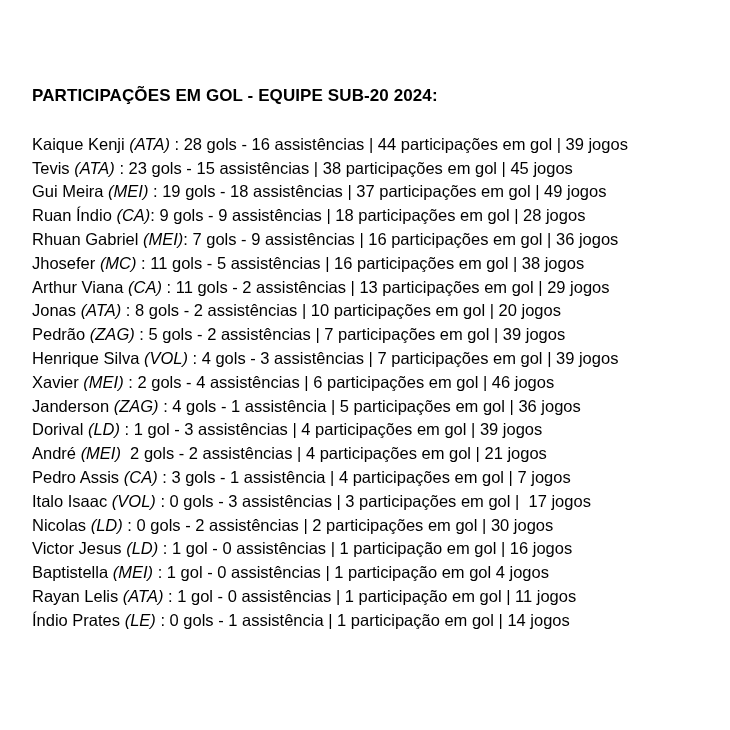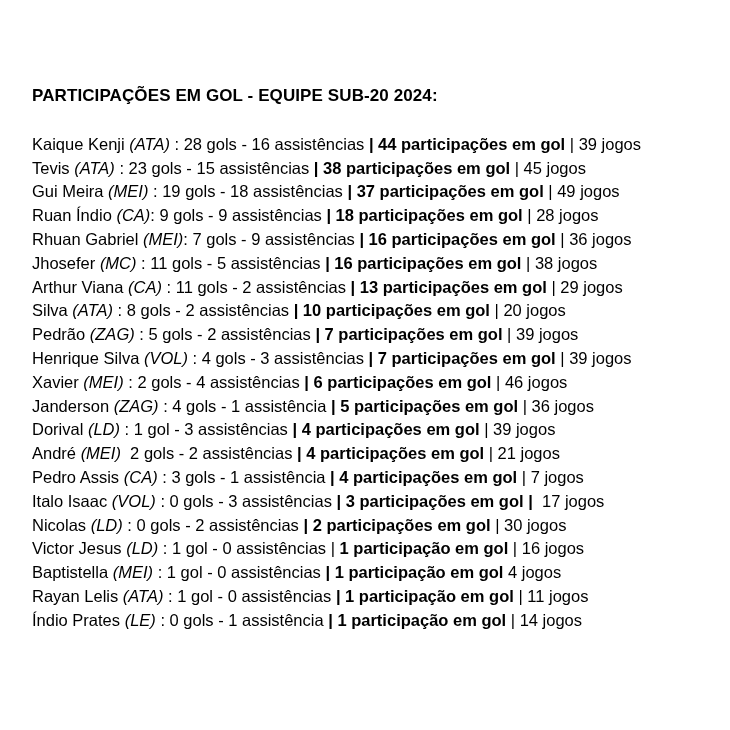--- a/index.html
+++ b/index.html
@@ -30,42 +30,42 @@
   }
   .player-list {
     margin: 0;
   }
   .line {
     font-size: 16.5px;
     line-height: 23.8px;
     white-space: pre;
   }
   .seg-r  { font-weight: 400; font-style: normal; }
-  .seg-b  { font-weight: 700; font-style: normal; }
+  .seg-b  { font-weight: 400; font-style: normal; }
   .seg-bi { font-weight: 400; font-style: italic; }
   .seg-misspelled {
     font-weight: 400;
     font-style: normal;
     border-bottom: 2px dotted #cc4125;
   }
 </style>
 </head>
 <body>
 
 <div class="doc">
   <h1 class="doc-title">PARTICIPAÇÕES EM GOL - EQUIPE SUB-20 2024:</h1>
   <div class="player-list">
       <div class="line"><span class="seg-r">Kaique Kenji </span><span class="seg-bi">(ATA)</span><span class="seg-r"> : 28 gols - 16 assistências </span><span class="seg-b">| 44 participações em gol</span><span class="seg-r"> | 39 jogos</span></div>
       <div class="line"><span class="seg-r">Tevis </span><span class="seg-bi">(ATA)</span><span class="seg-r"> : 23 gols - 15 assistências </span><span class="seg-b">| 38 participações em gol</span><span class="seg-r"> | 45 jogos</span></div>
       <div class="line"><span class="seg-r">Gui Meira </span><span class="seg-bi">(MEI)</span><span class="seg-r"> : 19 gols - 18 assistências </span><span class="seg-b">| 37 participações em gol</span><span class="seg-r"> | 49 jogos</span></div>
       <div class="line"><span class="seg-r">Ruan Índio </span><span class="seg-bi">(CA)</span><span class="seg-r">: 9 gols - 9 assistências </span><span class="seg-b">| 18 participações em gol</span><span class="seg-r"> | 28 jogos</span></div>
       <div class="line"><span class="seg-r">Rhuan Gabriel </span><span class="seg-bi">(MEI)</span><span class="seg-r">: 7 gols - 9 assistências </span><span class="seg-b">| 16 participações em gol</span><span class="seg-r"> | 36 jogos</span></div>
       <div class="line"><span class="seg-r">Jhosefer </span><span class="seg-bi">(MC)</span><span class="seg-r"> : 11 gols - 5 assistências </span><span class="seg-b">| 16 participações em gol</span><span class="seg-r"> | 38 jogos</span></div>
       <div class="line"><span class="seg-r">Arthur Viana </span><span class="seg-bi">(CA)</span><span class="seg-r"> : 11 gols - 2 assistências </span><span class="seg-b">| 13 participações em gol</span><span class="seg-r"> | 29 jogos</span></div>
-      <div class="line"><span class="seg-r">Silva </span><span class="seg-bi">(ATA)</span><span class="seg-r"> : 8 gols - 2 assistências </span><span class="seg-b">| 10 participações em gol</span><span class="seg-r"> | 20 jogos</span></div>
+      <div class="line"><span class="seg-r">Jonas </span><span class="seg-bi">(ATA)</span><span class="seg-r"> : 8 gols - 2 assistências </span><span class="seg-b">| 10 participações em gol</span><span class="seg-r"> | 20 jogos</span></div>
       <div class="line"><span class="seg-r">Pedrão </span><span class="seg-bi">(ZAG)</span><span class="seg-r"> : 5 gols - 2 assistências </span><span class="seg-b">| 7 participações em gol</span><span class="seg-r"> | 39 jogos</span></div>
       <div class="line"><span class="seg-r">Henrique Silva </span><span class="seg-bi">(VOL)</span><span class="seg-r"> : 4 gols - 3 assistências </span><span class="seg-b">| 7 participações em gol</span><span class="seg-r"> | 39 jogos</span></div>
       <div class="line"><span class="seg-r">Xavier </span><span class="seg-bi">(MEI)</span><span class="seg-r"> : 2 gols - 4 assistências </span><span class="seg-b">| 6 participações em gol</span><span class="seg-r"> | 46 jogos</span></div>
       <div class="line"><span class="seg-r">Janderson </span><span class="seg-bi">(ZAG)</span><span class="seg-r"> : 4 gols - 1 assistência </span><span class="seg-b">| 5 participações em gol</span><span class="seg-r"> | 36 jogos</span></div>
       <div class="line"><span class="seg-r">Dorival </span><span class="seg-bi">(LD)</span><span class="seg-r"> : 1 gol - 3 assistências </span><span class="seg-b">| 4 participações em gol</span><span class="seg-r"> | 39 jogos</span></div>
       <div class="line"><span class="seg-r">André </span><span class="seg-bi">(MEI)</span><span class="seg-r">  2 gols - 2 assistências </span><span class="seg-b">| 4 participações em gol</span><span class="seg-r"> | 21 jogos</span></div>
       <div class="line"><span class="seg-r">Pedro Assis </span><span class="seg-bi">(CA)</span><span class="seg-r"> : 3 gols - 1 assistência </span><span class="seg-b">| 4 participações em gol</span><span class="seg-r"> | 7 jogos</span></div>
       <div class="line"><span class="seg-r">Italo Isaac </span><span class="seg-bi">(VOL)</span><span class="seg-r"> : 0 gols - 3 assistências </span><span class="seg-b">| 3 participações em gol |</span><span class="seg-r">  17 jogos</span></div>
       <div class="line"><span class="seg-r">Nicolas </span><span class="seg-bi">(LD)</span><span class="seg-r"> : 0 gols - 2 assistências </span><span class="seg-b">| 2 participações em gol</span><span class="seg-r"> | 30 jogos</span></div>
       <div class="line"><span class="seg-r">Victor Jesus </span><span class="seg-bi">(LD)</span><span class="seg-r"> : 1 gol - 0 assistências | </span><span class="seg-b">1 participação em gol</span><span class="seg-r"> | 16 jogos</span></div>

